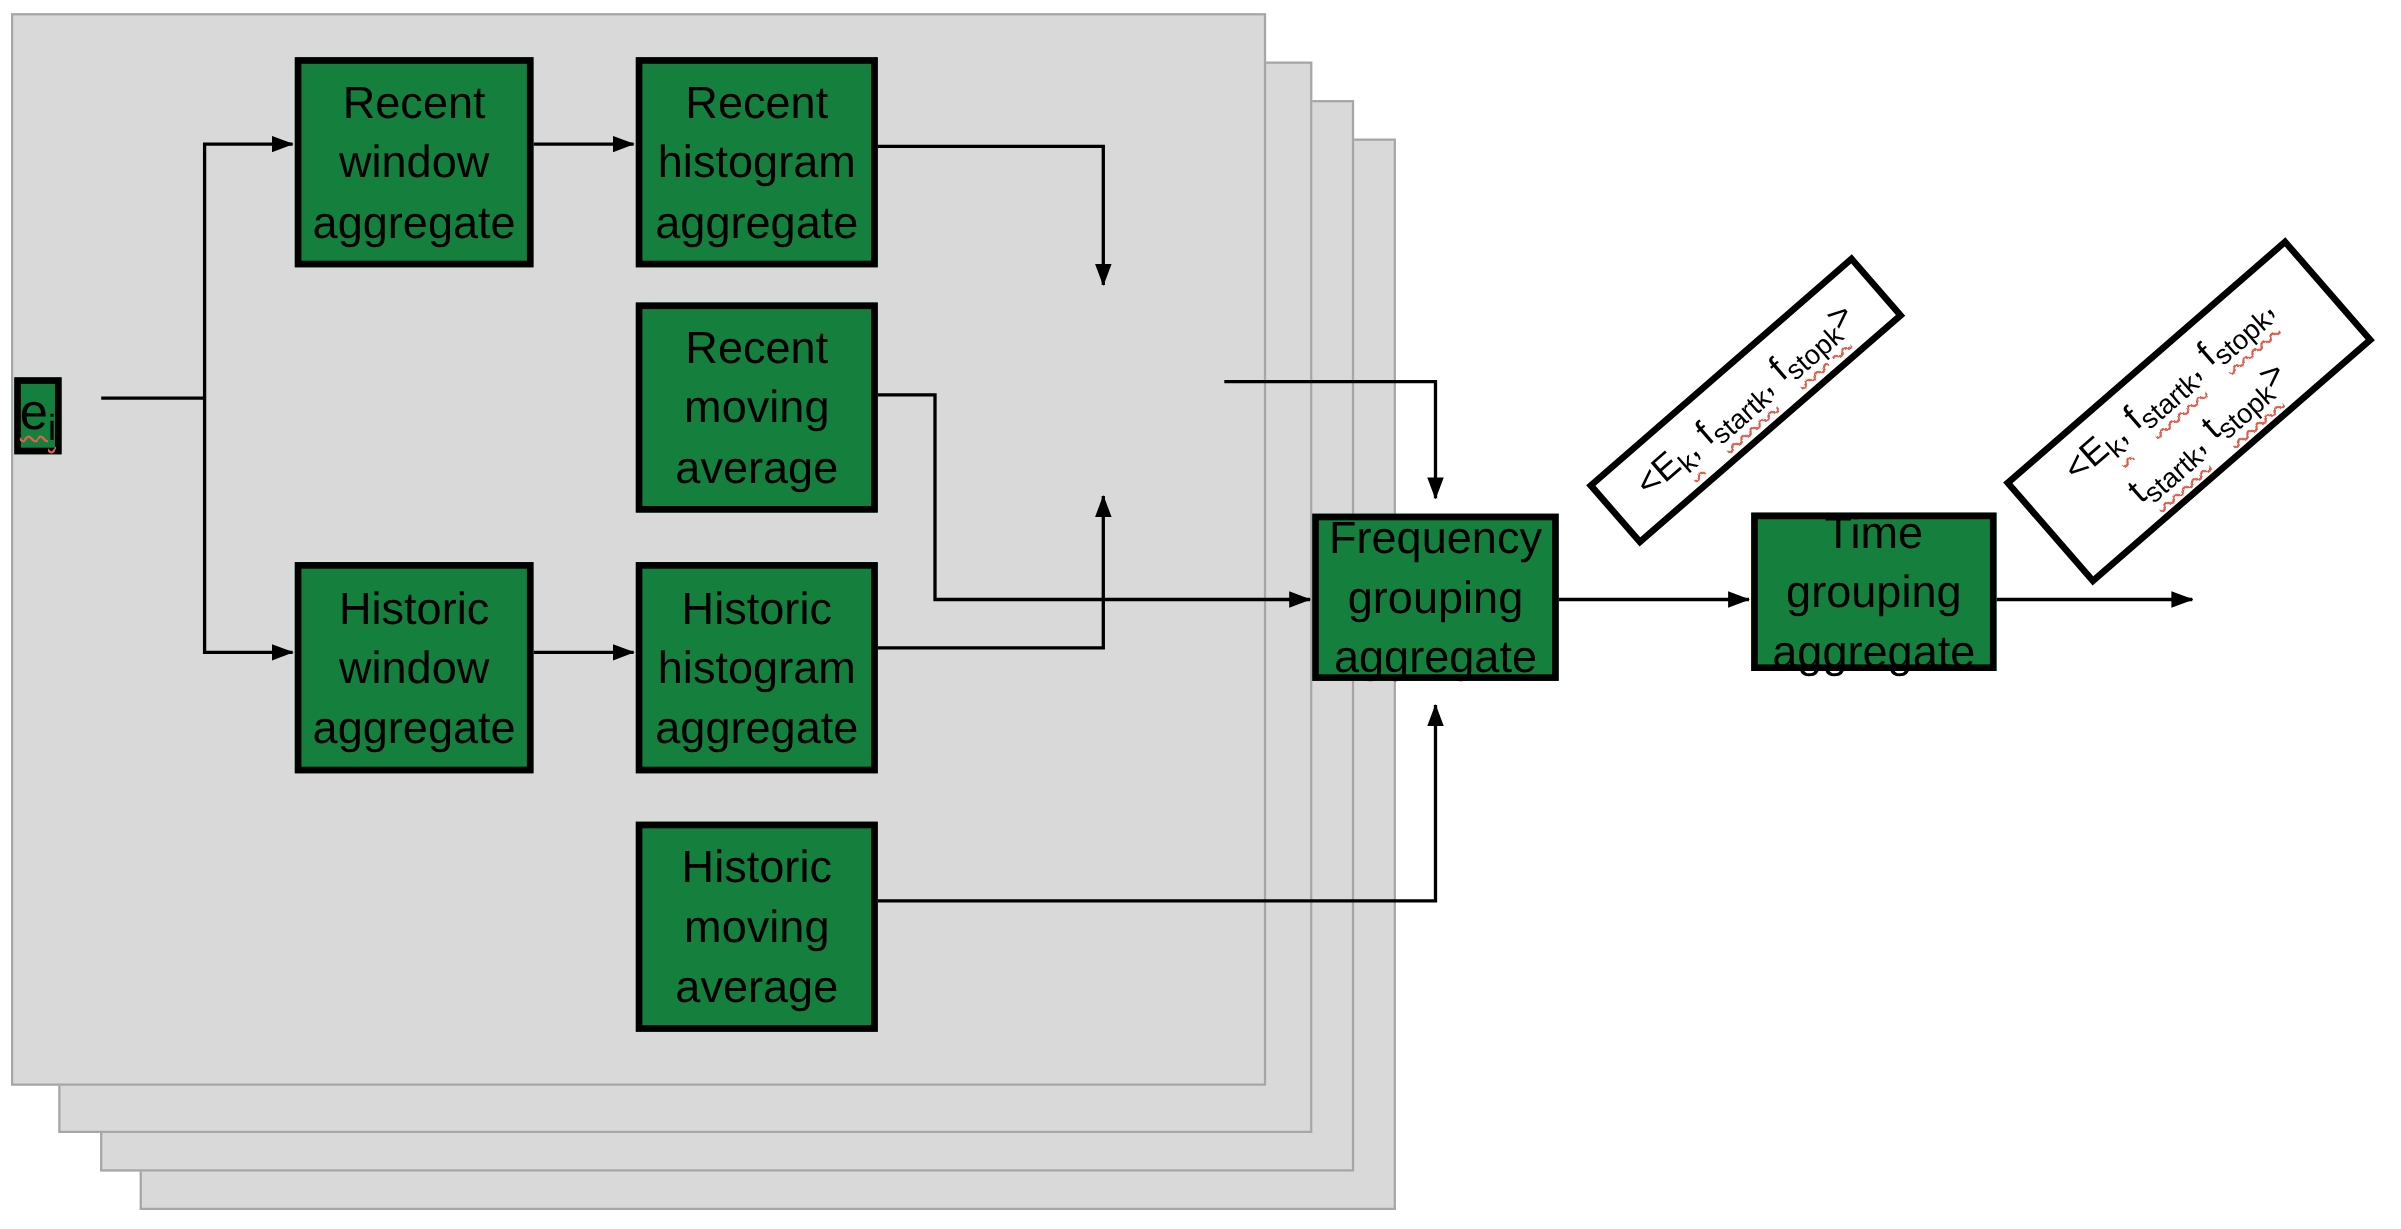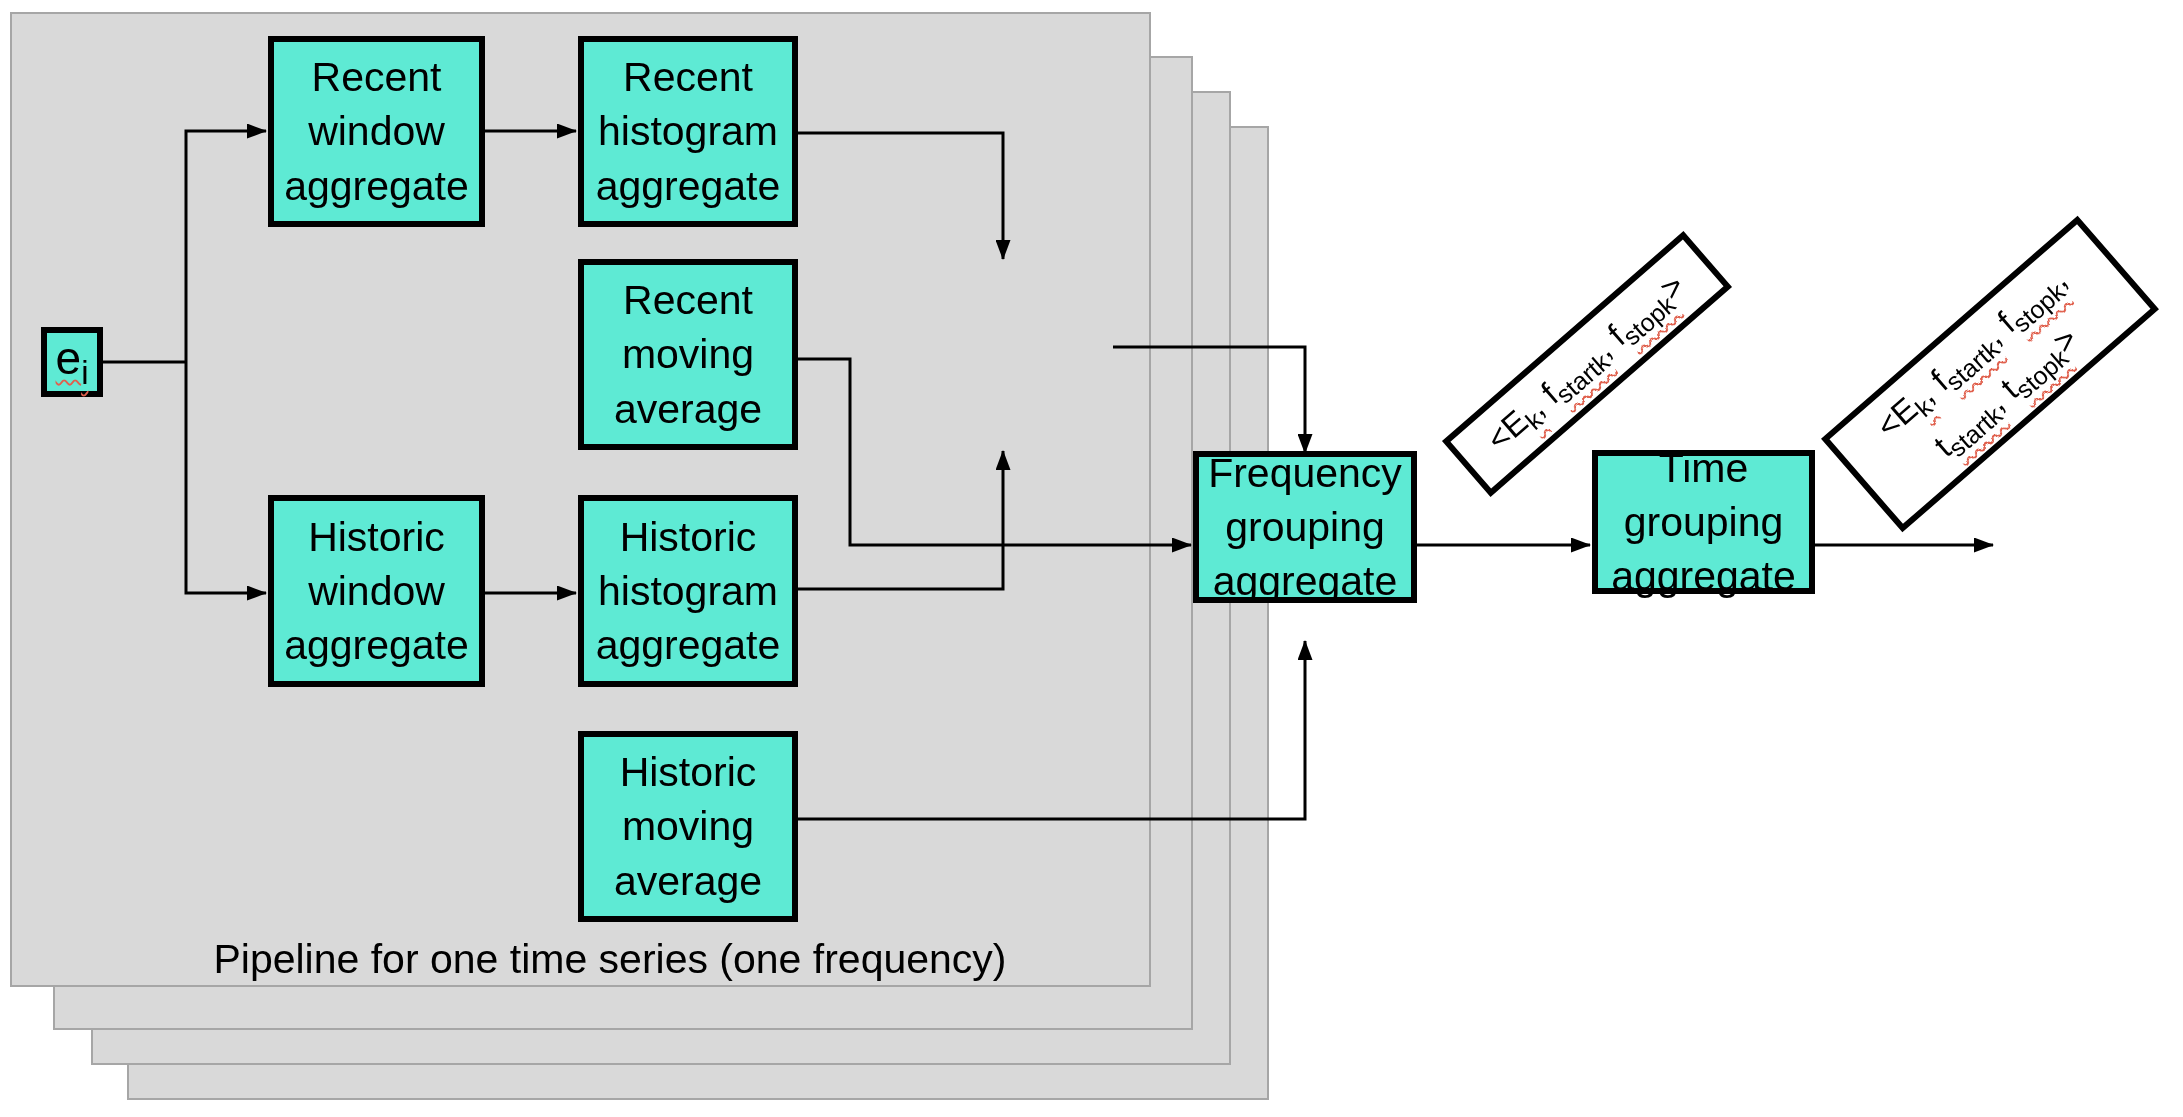--- a/index.html
+++ b/index.html
@@ -23,27 +23,28 @@
     left: 0; top: 0;
     pointer-events: none;
   }
   #connector-layer path {
     fill: none;
     stroke: #000000;
     stroke-width: 3;
   }
   .node {
     position: absolute;
-    background: #5eead4;
+    background: #15803d;
     border: 6px solid #000000;
     box-sizing: border-box;
     display: flex;
     align-items: center;
     justify-content: center;
     text-align: center;
+    margin-top: 16px;
   }
   .node-label {
     white-space: pre-line;
     font-size: 41px;
     line-height: 1.32;
   }
   .ei-text { font-size: 46px; }
   .ei-text sub { font-size: 33px; }
   .squig {
     text-decoration-line: underline;
@@ -95,21 +96,21 @@
     <path d="M798,133 H1003 V259" marker-end="url(#arrowhead)"></path>
     <path d="M798,359 H850 V545 H1191" marker-end="url(#arrowhead)"></path>
     <path d="M485,593 H576" marker-end="url(#arrowhead)"></path>
     <path d="M798,589 H1003 V451" marker-end="url(#arrowhead)"></path>
     <path d="M798,819 H1305 V641" marker-end="url(#arrowhead)"></path>
     <path d="M1113,347 H1305 V453" marker-end="url(#arrowhead)"></path>
     <path d="M1417,545 H1590" marker-end="url(#arrowhead)"></path>
     <path d="M1815,545 H1993" marker-end="url(#arrowhead)"></path>
   </svg>
 
-  <div class="node" style="left:41px; top:327px; width:62px; height:70px">
+  <div class="node" style="left:13px; top:327px; width:43px; height:70px">
     <span class="ei-text"><span class="squig">e</span><sub class="squig">i</sub></span>
   </div>
 
   <div class="node" style="left:268px; top:36px; width:217px; height:191px">
     <span class="node-label">Recent
 window
 aggregate</span>
   </div>
   <div class="node" style="left:578px; top:36px; width:220px; height:191px">
     <span class="node-label">Recent
@@ -149,15 +150,14 @@
 
   <div class="tuple" style="left:1427px; top:327px; width:320px; height:74px; transform:rotate(-41deg)">
     <span><span>&lt;E</span><sub class="squig">k</sub><span>, f</span><sub class="squig">startk</sub><span>, f</span><sub class="squig">stopk</sub><span>&gt;</span></span>
   </div>
 
   <div class="tuple" style="left:1820px; top:312px; width:340px; height:124px; transform:rotate(-41deg)">
     <span><span>&lt;E</span><sub class="squig">k</sub><span>, f</span><sub class="squig">startk</sub><span>, f</span><sub class="squig">stopk</sub><span>,</span></span>
     <span><span>t</span><sub class="squig">startk</sub><span>, t</span><sub class="squig">stopk</sub><span>&gt;</span></span>
   </div>
 
-  <div class="caption" style="left:160px; top:936px; width:900px">Pipeline for one time series (one frequency)</div>
 
 </div>
 
 </body></html>

